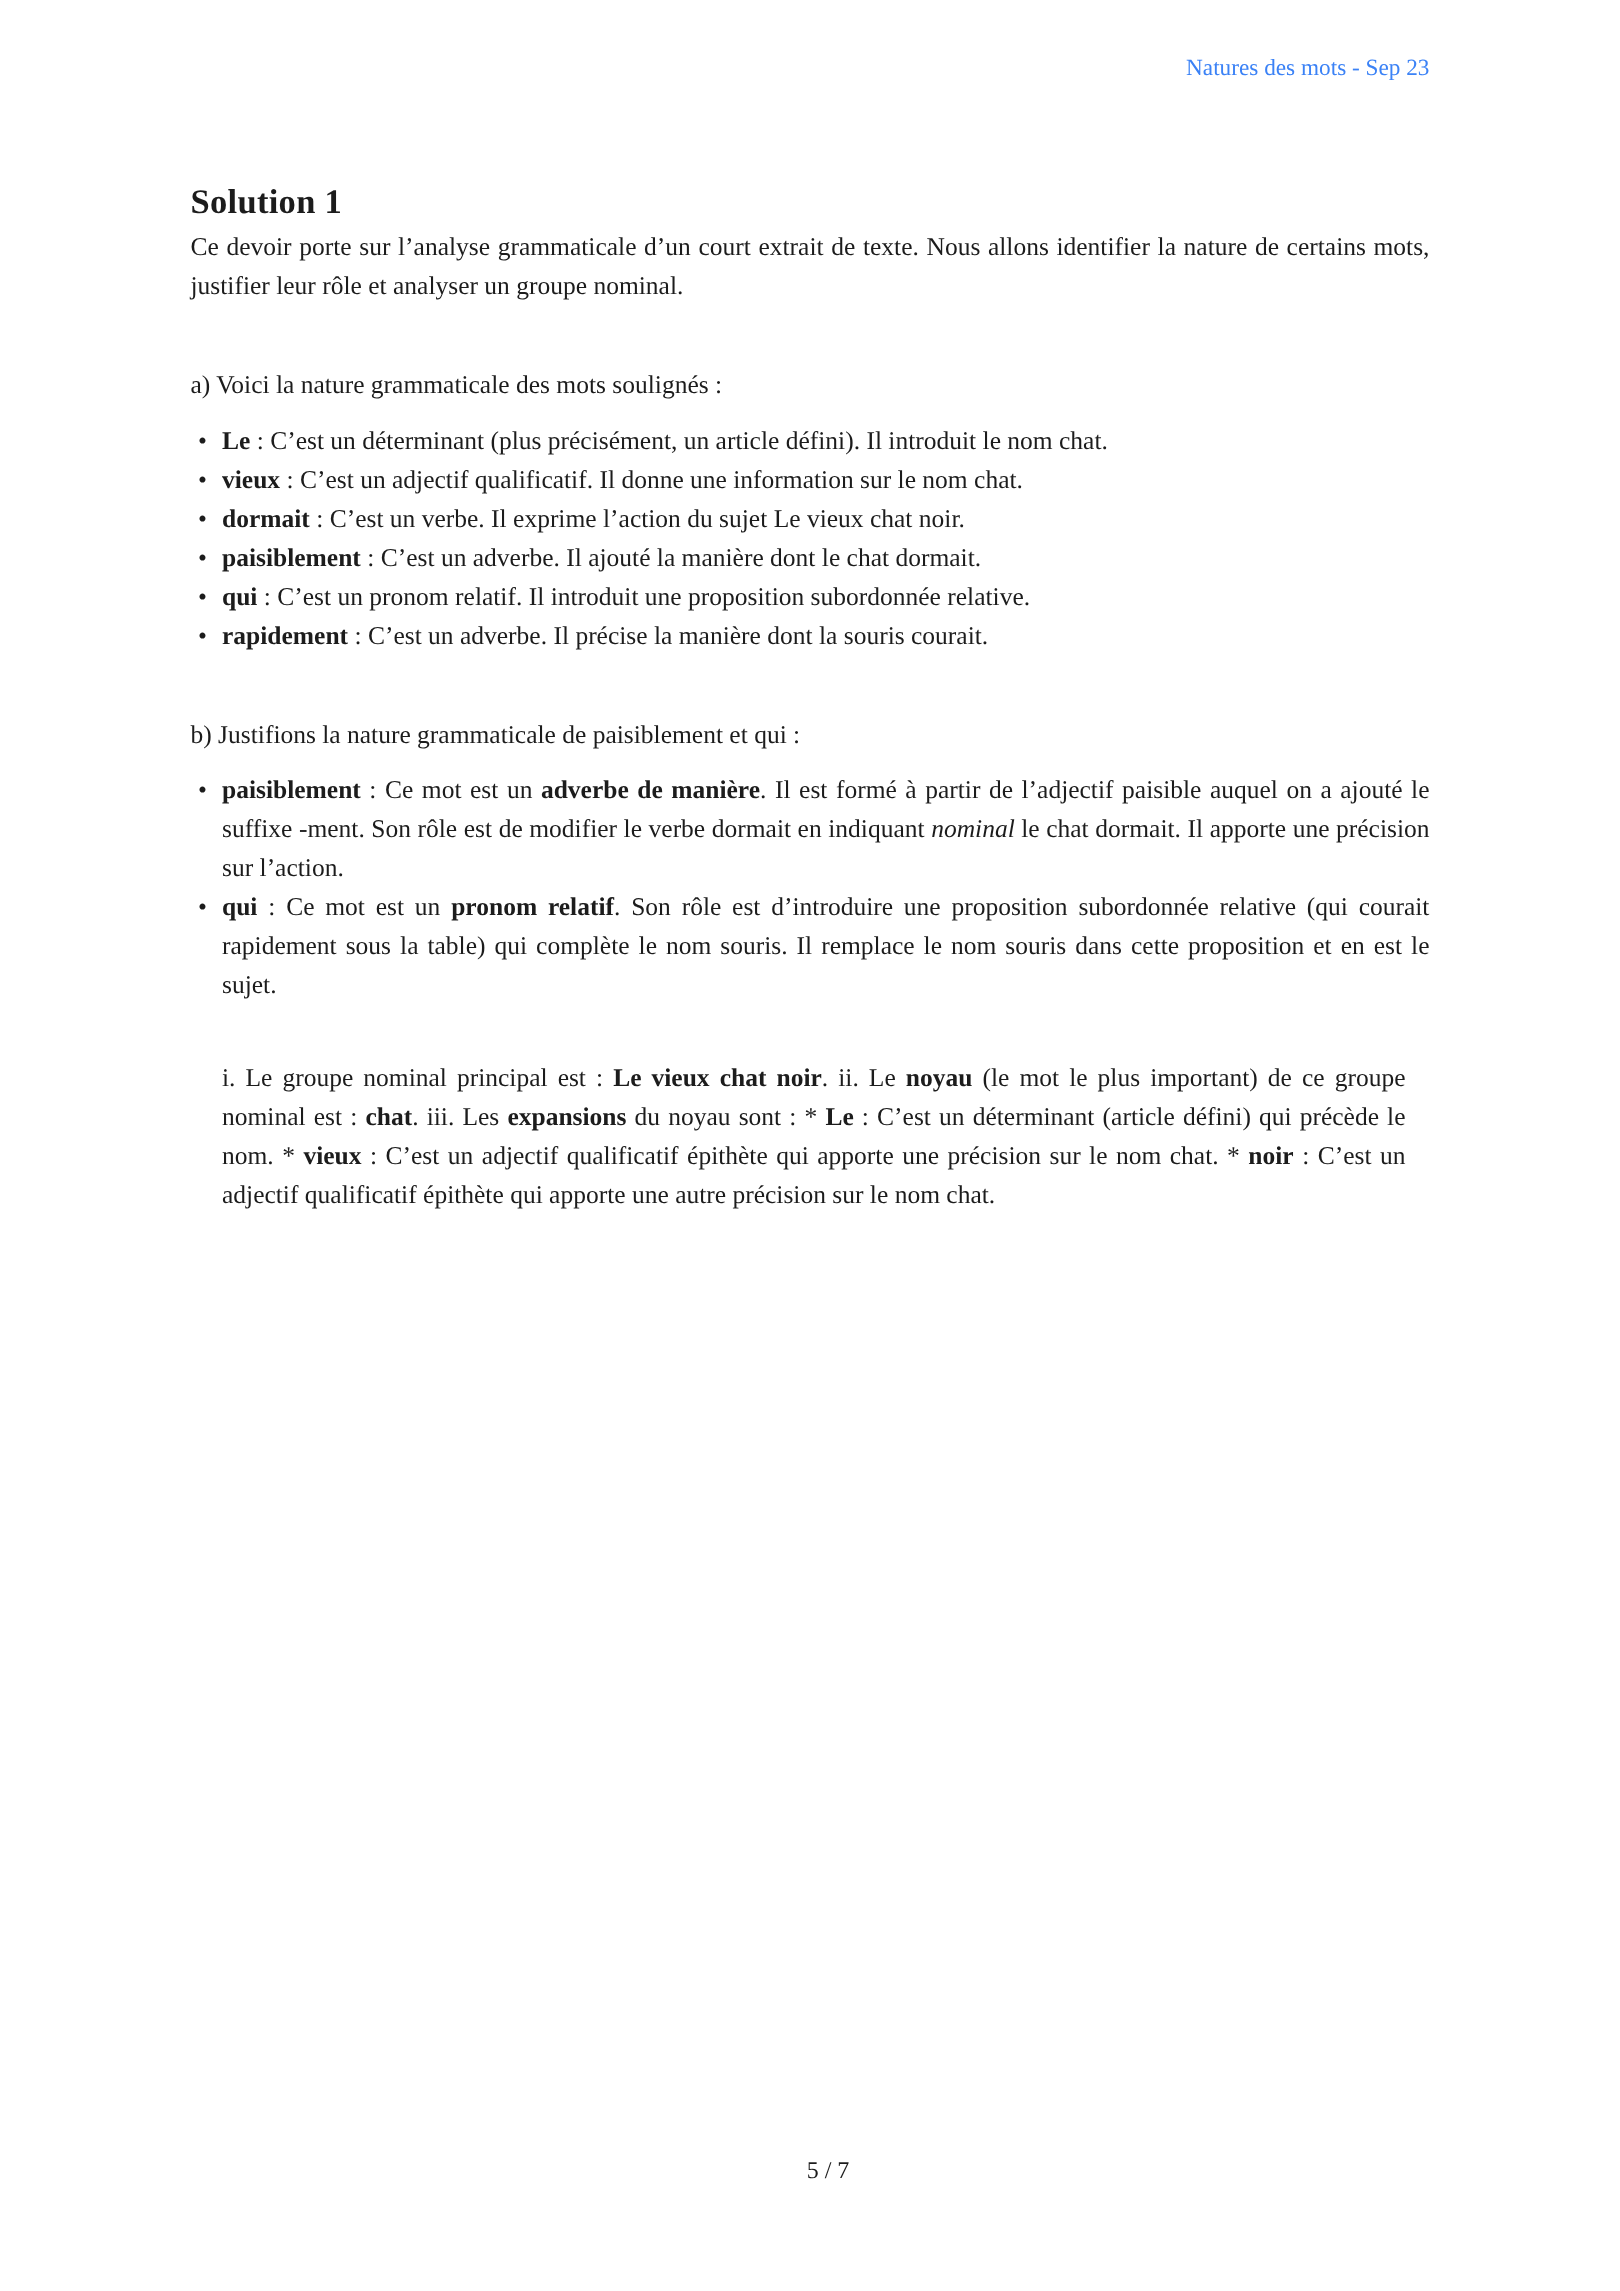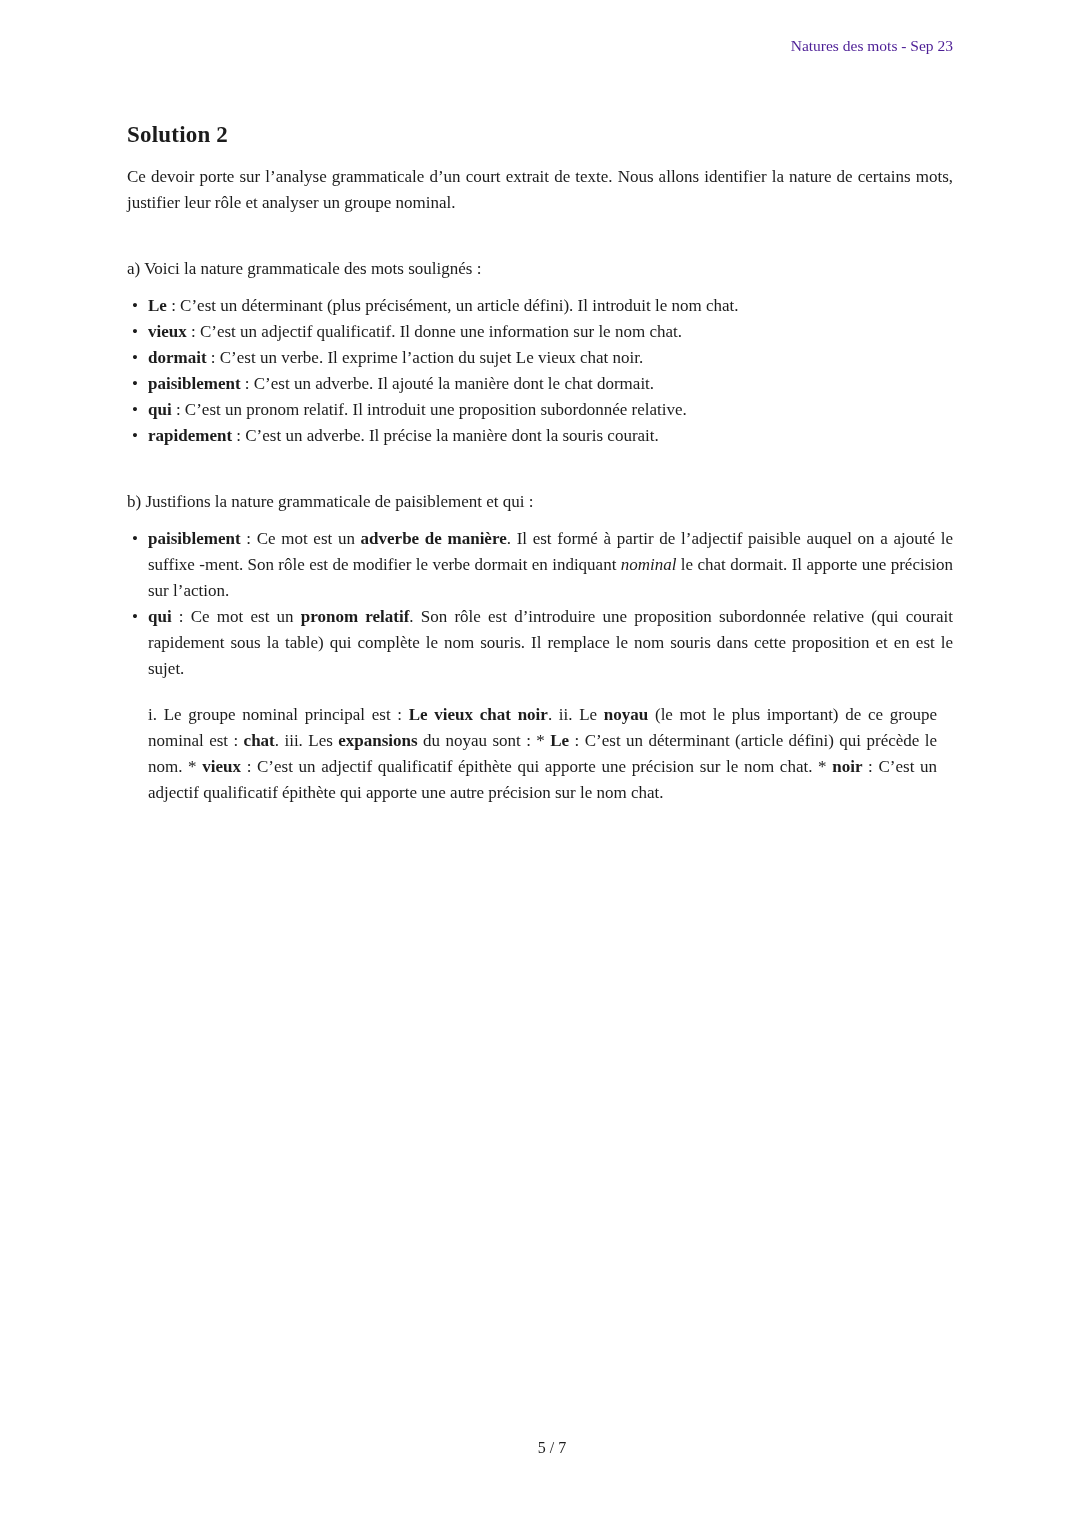--- a/index.html
+++ b/index.html
@@ -16,34 +16,34 @@
     width: 1080px;
     height: 1527px;
     padding: 36px 127px 0 127px;
     background: #ffffff;
     overflow: hidden;
   }
   .header {
     text-align: right;
     font-size: 15.5px;
     line-height: 20px;
-    color: #4c1d95;
+    color: #3b82f6;
   }
   .title {
     margin-top: 66px;
     font-size: 23px;
     font-weight: 700;
     letter-spacing: 0.2px;
   }
   p.body-text, li, .section-heading {
     font-size: 17px;
     line-height: 26px;
   }
   .intro {
-    margin-top: 16px;
+    margin-top: 4px;
     text-align: justify;
   }
   .section-heading {
     margin-top: 40px;
   }
   ul.doc-list {
     list-style: none;
     margin-top: 11px;
   }
   ul.doc-list li {
@@ -53,42 +53,42 @@
   }
   ul.doc-list .bullet {
     position: absolute;
     left: 5px;
     top: 0;
   }
   .c-paragraph {
     margin: 32px 16px 0 21px;
     text-align: justify;
   }
-  .c-paragraph { margin-top: 20px; }
+  .c-paragraph { margin-top: 36px; }
   .seg-b { font-weight: 700; }
   .seg-i { font-style: italic; }
   .footer {
     position: absolute;
     left: 12px;
     bottom: 70px;
     width: 100%;
     text-align: center;
     font-size: 16px;
   }
 </style>
 </head>
 <body>
 
 <div class="page">
 
   <div class="header">
     <span>Natures des mots - Sep 23</span>
   </div>
 
-  <h1 class="title">Solution 2</h1>
+  <h1 class="title">Solution 1</h1>
 
   <p class="body-text intro">Ce devoir porte sur l’analyse grammaticale d’un court extrait de texte. Nous allons identifier la nature de certains mots, justifier leur rôle et analyser un groupe nominal.</p>
 
   <p class="section-heading">a) Voici la nature grammaticale des mots soulignés :</p>
   <ul class="doc-list">
     <li>
       <span class="bullet">•</span>
       <span><span class="seg-b">Le</span><span> : C’est un déterminant (plus précisément, un article défini). Il introduit le nom chat.</span></span>
     </li>
     <li>

